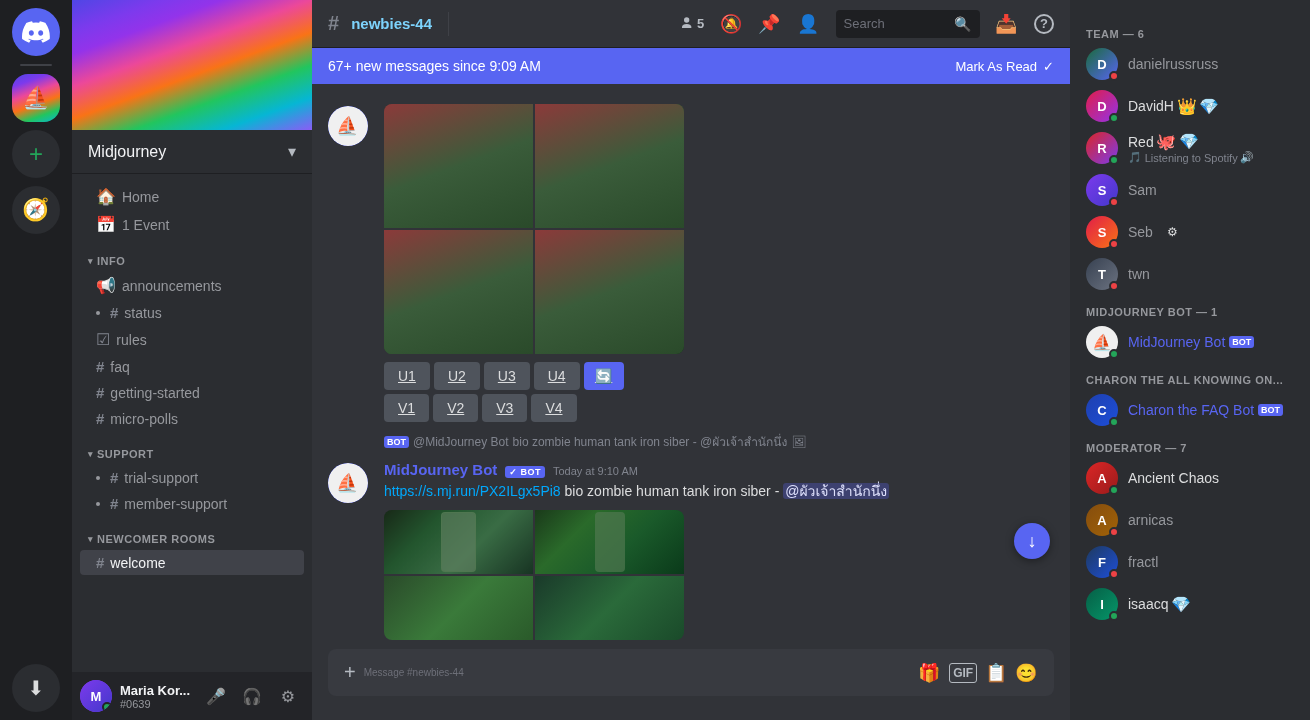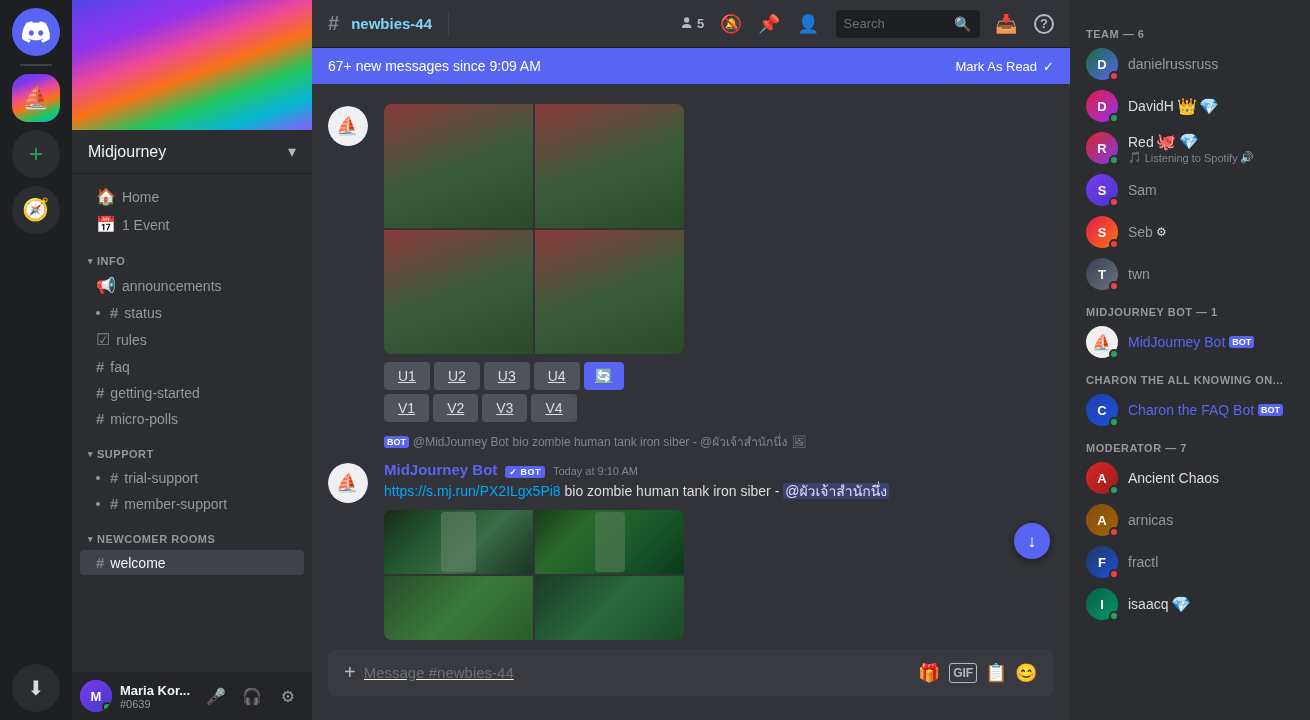--- a/index.html
+++ b/index.html
@@ -145,21 +145,21 @@
 
     
     .message-input-area {
       padding: 0 16px 24px 16px; flex-shrink: 0;
     }
     .message-input-box {
       background: #383a40; border-radius: 8px; display: flex; align-items: center; gap: 8px; padding: 0 16px;
     }
     .input-icon { color: #b5bac1; font-size: 20px; cursor: pointer; padding: 12px 0; }
     .message-input {
-      flex: 1; background: none; border: none; outline: none; color: #fef9c3; font-size: 15px; padding: 12px 0; text-decoration: underline;
+      flex: 1; background: none; border: none; outline: none; color: #fef9c3; font-size: 10px; padding: 12px 0;
     }
     .message-input::placeholder { color: #6d6f78; }
     .input-actions { display: flex; gap: 8px; align-items: center; }
     .input-action-icon { color: #b5bac1; font-size: 18px; cursor: pointer; }
 
     
     .scroll-btn {
       position: absolute; right: 20px; bottom: 80px; width: 36px; height: 36px; background: #5865f2; border-radius: 50%; display: flex; align-items: center; justify-content: center; cursor: pointer; color: white; font-size: 18px; box-shadow: 0 2px 8px rgba(0,0,0,0.4);
     }
 
@@ -514,21 +514,21 @@
       <div class="av-circle" style="width:32px;height:32px;background:linear-gradient(135deg,#7c3aed,#4338ca);border-radius:50%;display:flex;align-items:center;justify-content:center;color:white;font-size:13px;font-weight:700;">S</div>
       <div class="status-dot dnd"></div>
     </div>
     <span class="member-name">Sam</span>
   </div>
   <div class="member-item">
     <div class="member-avatar">
       <div class="av-circle" style="width:32px;height:32px;background:linear-gradient(135deg,#e11d48,#f97316);border-radius:50%;display:flex;align-items:center;justify-content:center;color:white;font-size:13px;font-weight:700;">S</div>
       <div class="status-dot dnd"></div>
     </div>
-    <div style="display:flex;align-items:center;gap:3px;">
+    <div style="display:flex;align-items:center;gap:14px;">
       <span class="member-name">Seb</span>
       <span style="font-size:12px;">⚙</span>
     </div>
   </div>
   <div class="member-item">
     <div class="member-avatar">
       <div class="av-circle" style="width:32px;height:32px;background:linear-gradient(135deg,#374151,#6b7280);border-radius:50%;display:flex;align-items:center;justify-content:center;color:white;font-size:13px;font-weight:700;">T</div>
       <div class="status-dot dnd"></div>
     </div>
     <span class="member-name">twn</span>

